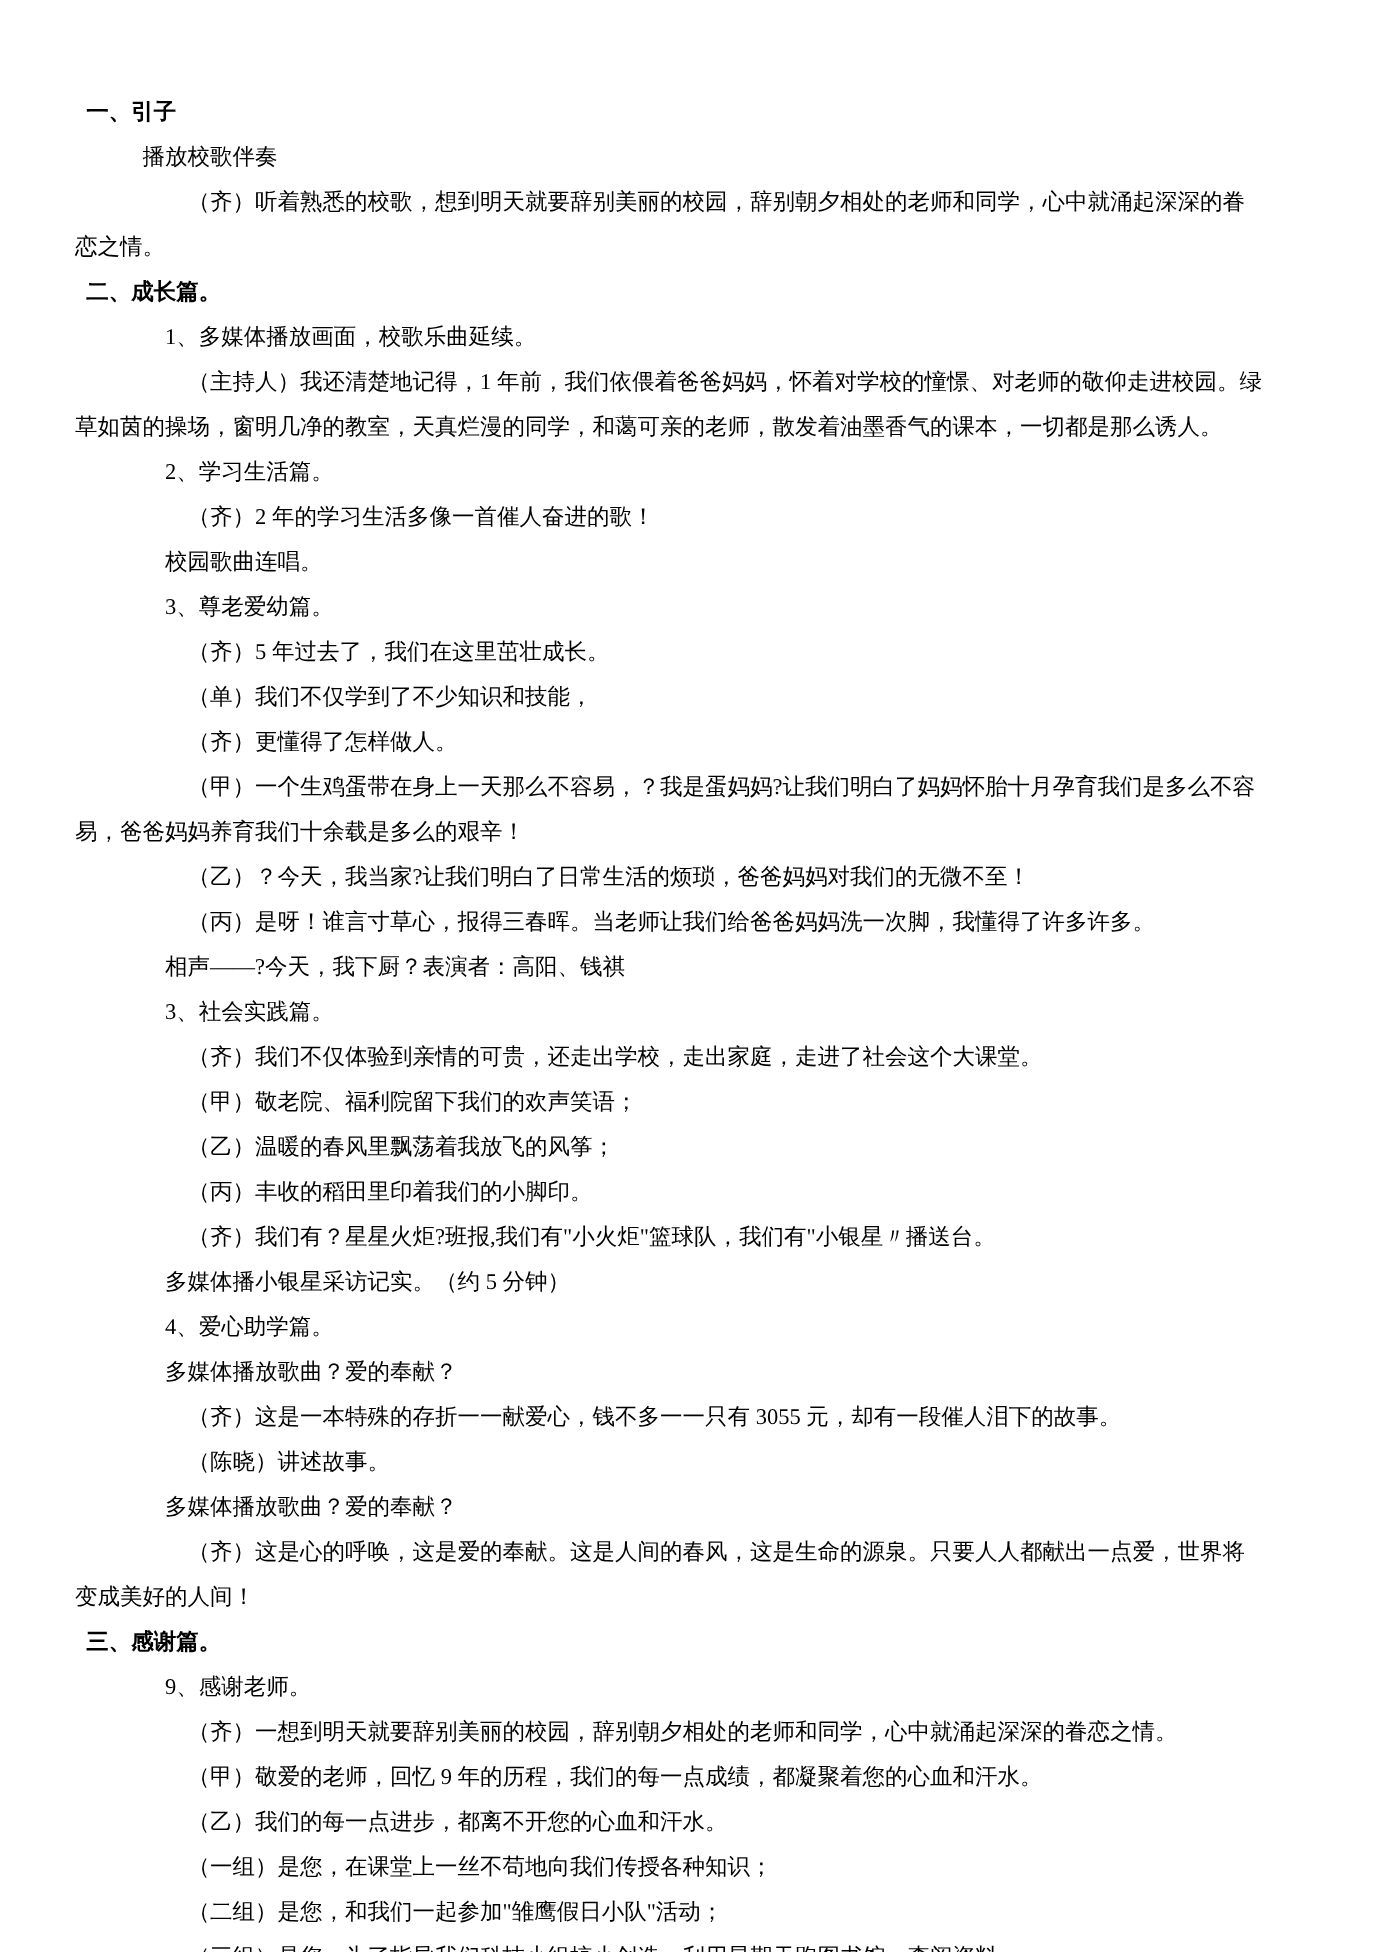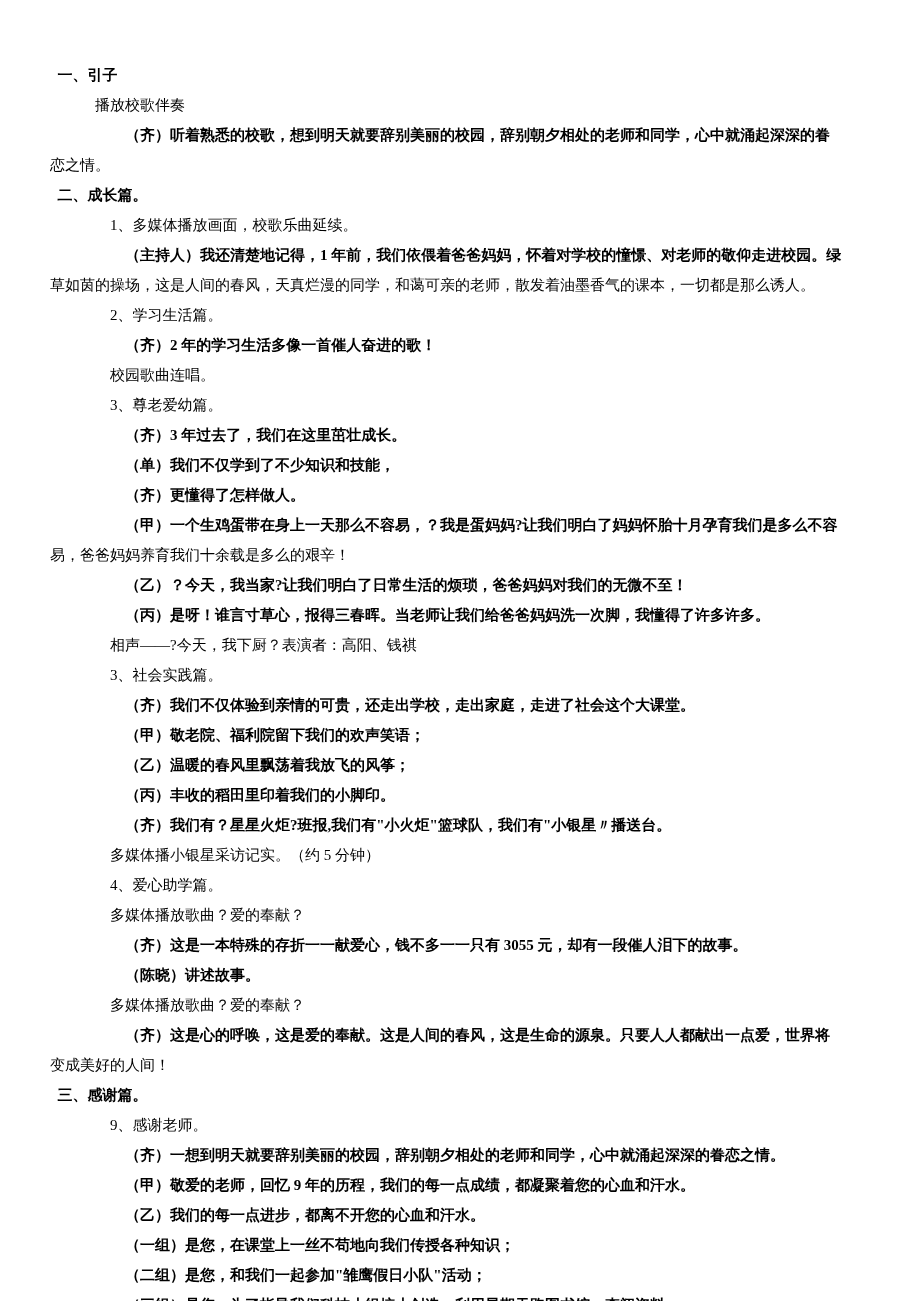--- a/index.html
+++ b/index.html
@@ -8,44 +8,44 @@
       line-height: 2.0;
       color: #000;
       background: #fff;
       margin: 0;
       padding: 60px 50px;
       width: 820px;
     }
     .l0 { text-indent: 0.5em; font-weight: bold; }
     .l1 { text-indent: 3em; }
     .l2 { text-indent: 4em; }
-    .l3 { text-indent: 5em; font-weight: bold; }
+    .l3 { text-indent: 5em; }
     p { margin: 0; }
     .cont { text-indent: 0; margin-left: 0; }
   </style>
 </head>
 <body>
 
 <p class="l0">一、引子</p>
 <p class="l1">播放校歌伴奏</p>
 <p class="l3">（齐）听着熟悉的校歌，想到明天就要辞别美丽的校园，辞别朝夕相处的老师和同学，心中就涌起深深的眷</p>
 <p class="cont">恋之情。</p>
 
 <p class="l0">二、成长篇。</p>
 
 <p class="l2">1、多媒体播放画面，校歌乐曲延续。</p>
 <p class="l3">（主持人）我还清楚地记得，1 年前，我们依偎着爸爸妈妈，怀着对学校的憧憬、对老师的敬仰走进校园。绿</p>
-<p class="cont">草如茵的操场，这是人间的春风，天真烂漫的同学，和蔼可亲的老师，散发着油墨香气的课本，一切都是那么诱人。</p>
+<p class="cont">草如茵的操场，窗明几净的教室，天真烂漫的同学，和蔼可亲的老师，散发着油墨香气的课本，一切都是那么诱人。</p>
 
 <p class="l2">2、学习生活篇。</p>
 <p class="l3">（齐）2 年的学习生活多像一首催人奋进的歌！</p>
 <p class="l2">校园歌曲连唱。</p>
 
 <p class="l2">3、尊老爱幼篇。</p>
-<p class="l3">（齐）3 年过去了，我们在这里茁壮成长。</p>
+<p class="l3">（齐）5 年过去了，我们在这里茁壮成长。</p>
 <p class="l3">（单）我们不仅学到了不少知识和技能，</p>
 <p class="l3">（齐）更懂得了怎样做人。</p>
 <p class="l3">（甲）一个生鸡蛋带在身上一天那么不容易，？我是蛋妈妈?让我们明白了妈妈怀胎十月孕育我们是多么不容</p>
 <p class="cont">易，爸爸妈妈养育我们十余载是多么的艰辛！</p>
 <p class="l3">（乙）？今天，我当家?让我们明白了日常生活的烦琐，爸爸妈妈对我们的无微不至！</p>
 <p class="l3">（丙）是呀！谁言寸草心，报得三春晖。当老师让我们给爸爸妈妈洗一次脚，我懂得了许多许多。</p>
 <p class="l2">相声——?今天，我下厨？表演者：高阳、钱祺</p>
 
 <p class="l2">3、社会实践篇。</p>
 <p class="l3">（齐）我们不仅体验到亲情的可贵，还走出学校，走出家庭，走进了社会这个大课堂。</p>

